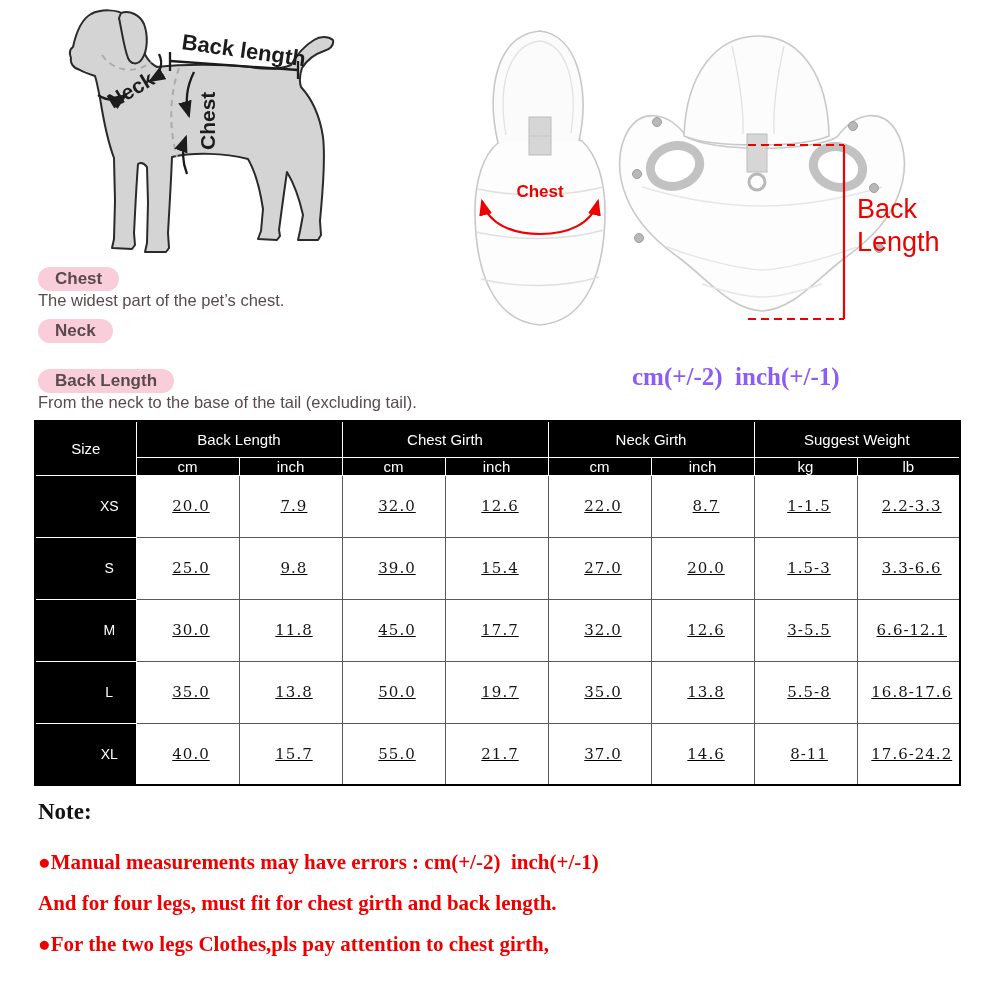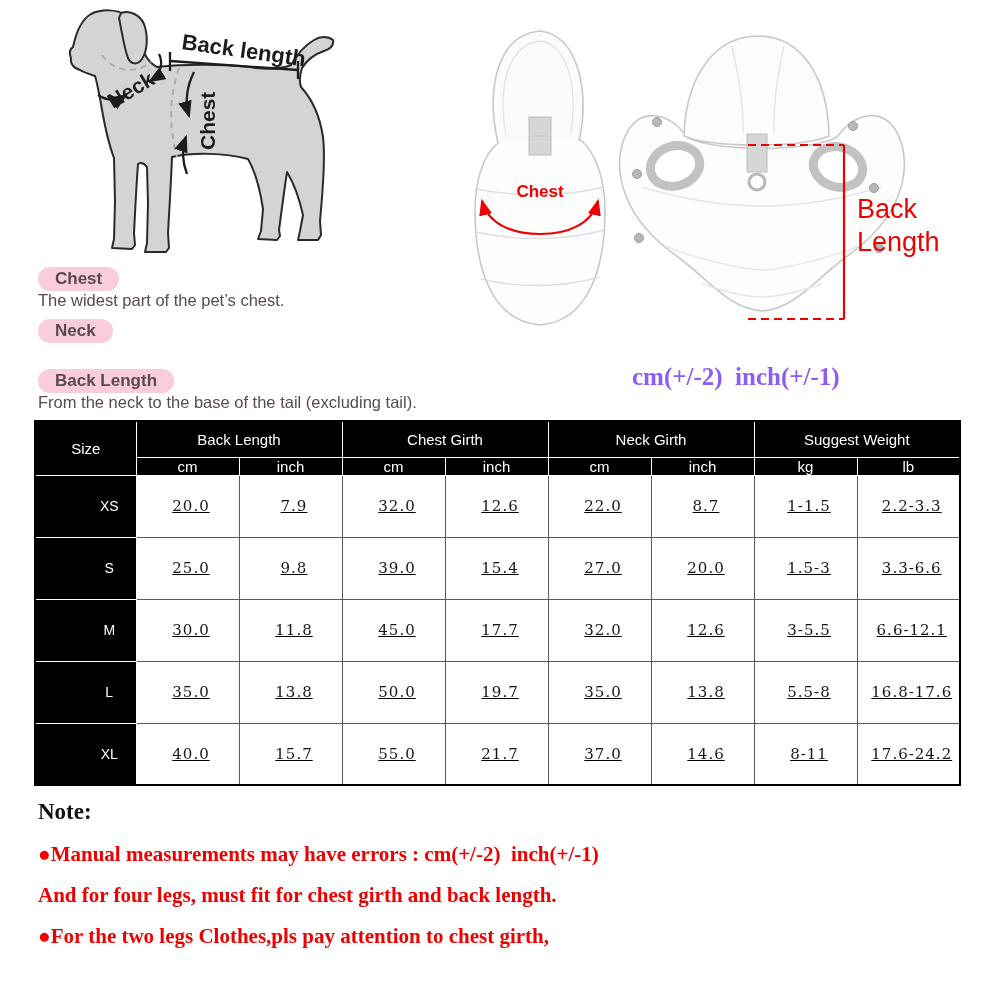--- a/index.html
+++ b/index.html
@@ -25,21 +25,21 @@
         font:15px "Liberation Sans",sans-serif;font-weight:400;}
   table.size tbody th{background:#000;color:#fff;border:1px solid #fff;
         font:14px "Liberation Sans",sans-serif;font-weight:400;padding-left:47px;}
   table.size tbody td{background:#fff;border:1px solid #5a5a5a;color:#151515;
         font:15px "DejaVu Serif",serif;letter-spacing:1px;padding-left:7px;}
   tr.h1{height:36px;} tr.h2{height:15px;} tr.data{height:62px;}
 
   
   .notes{position:absolute;left:38px;top:799px;width:930px;
          font-family:"Liberation Serif",serif;font-weight:bold;}
-  .note-title{font-size:23px;color:#111;margin-bottom:17px;}
+  .note-title{font-size:23px;color:#111;margin-bottom:25px;}
   .note-line{font-size:21px;color:#ee0000;margin-bottom:16px;white-space:pre-wrap;}
 
   svg text{font-family:"Liberation Sans",sans-serif;}
 </style>
 </head>
 <body>
 
 <div class="page">
 
   <svg class="abs" style="left:45px;top:5px;" width="340" height="270" viewBox="0 0 340 270">

